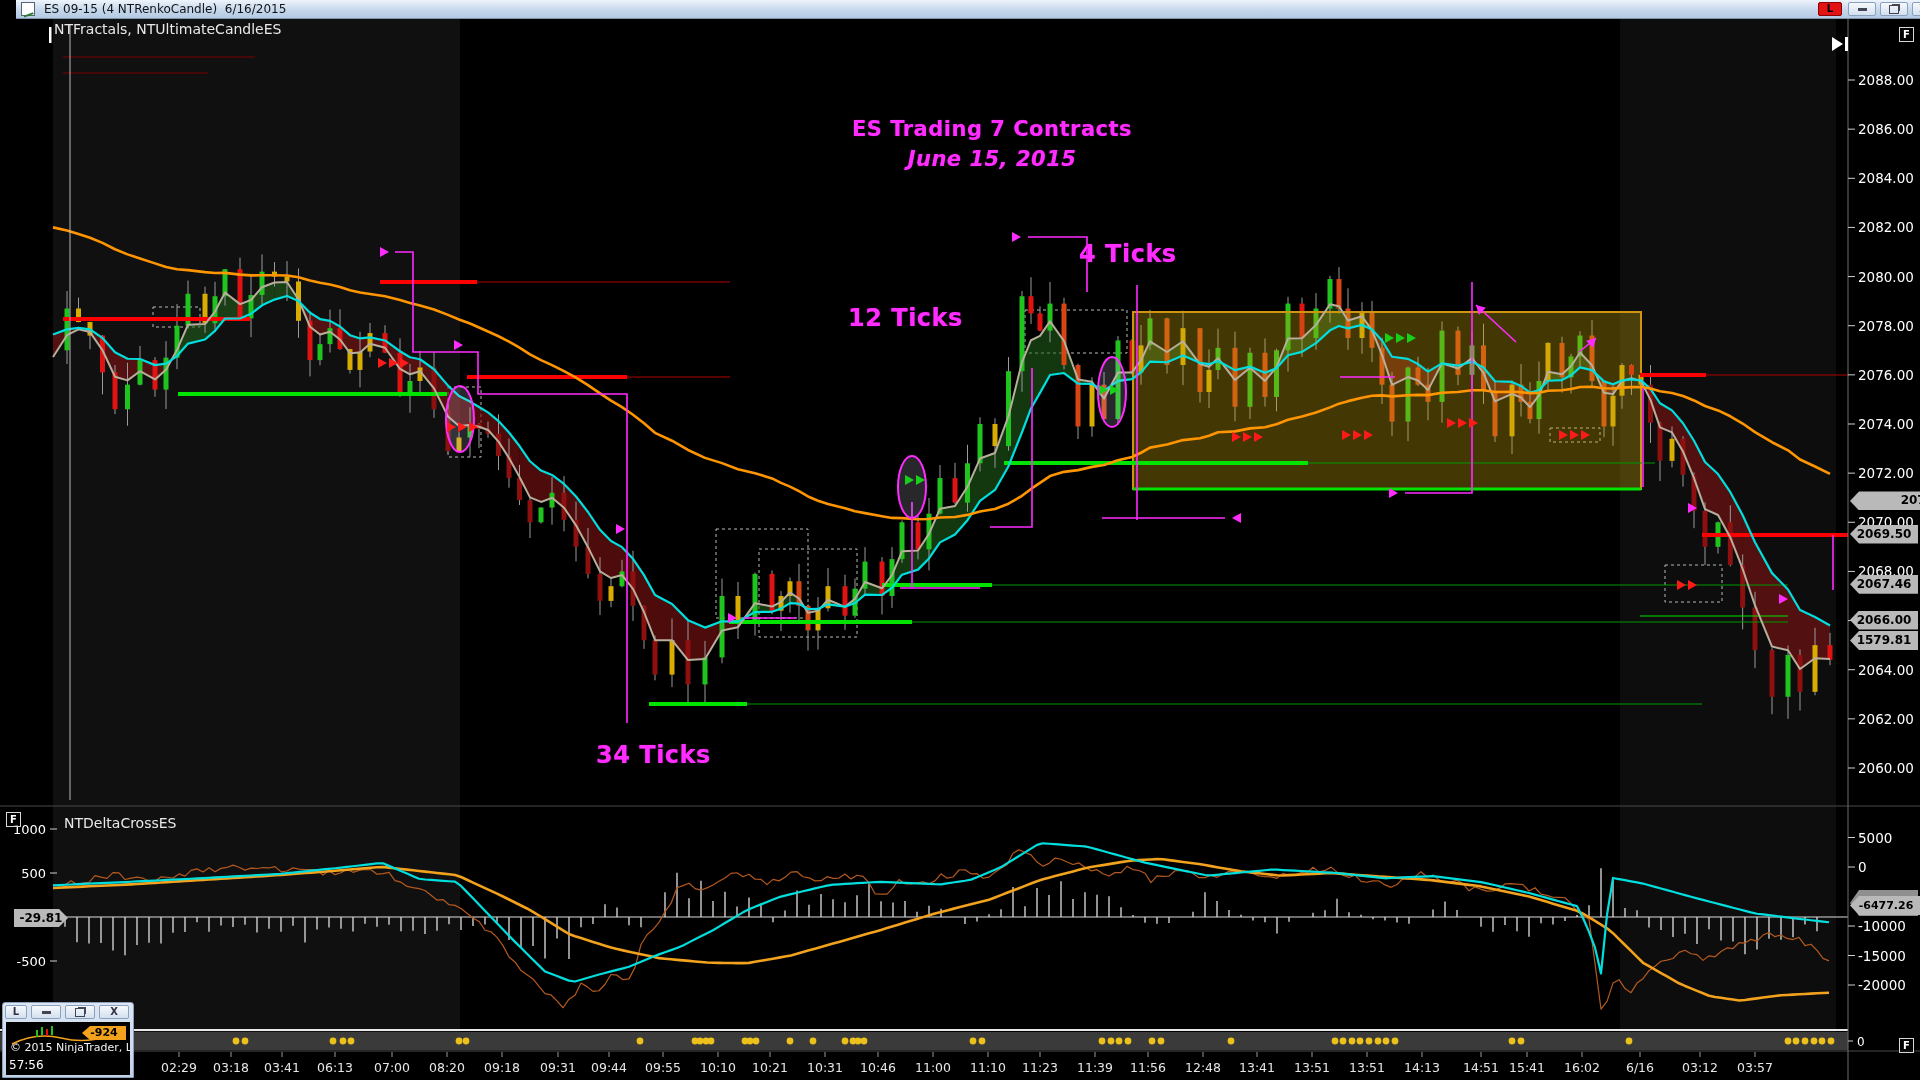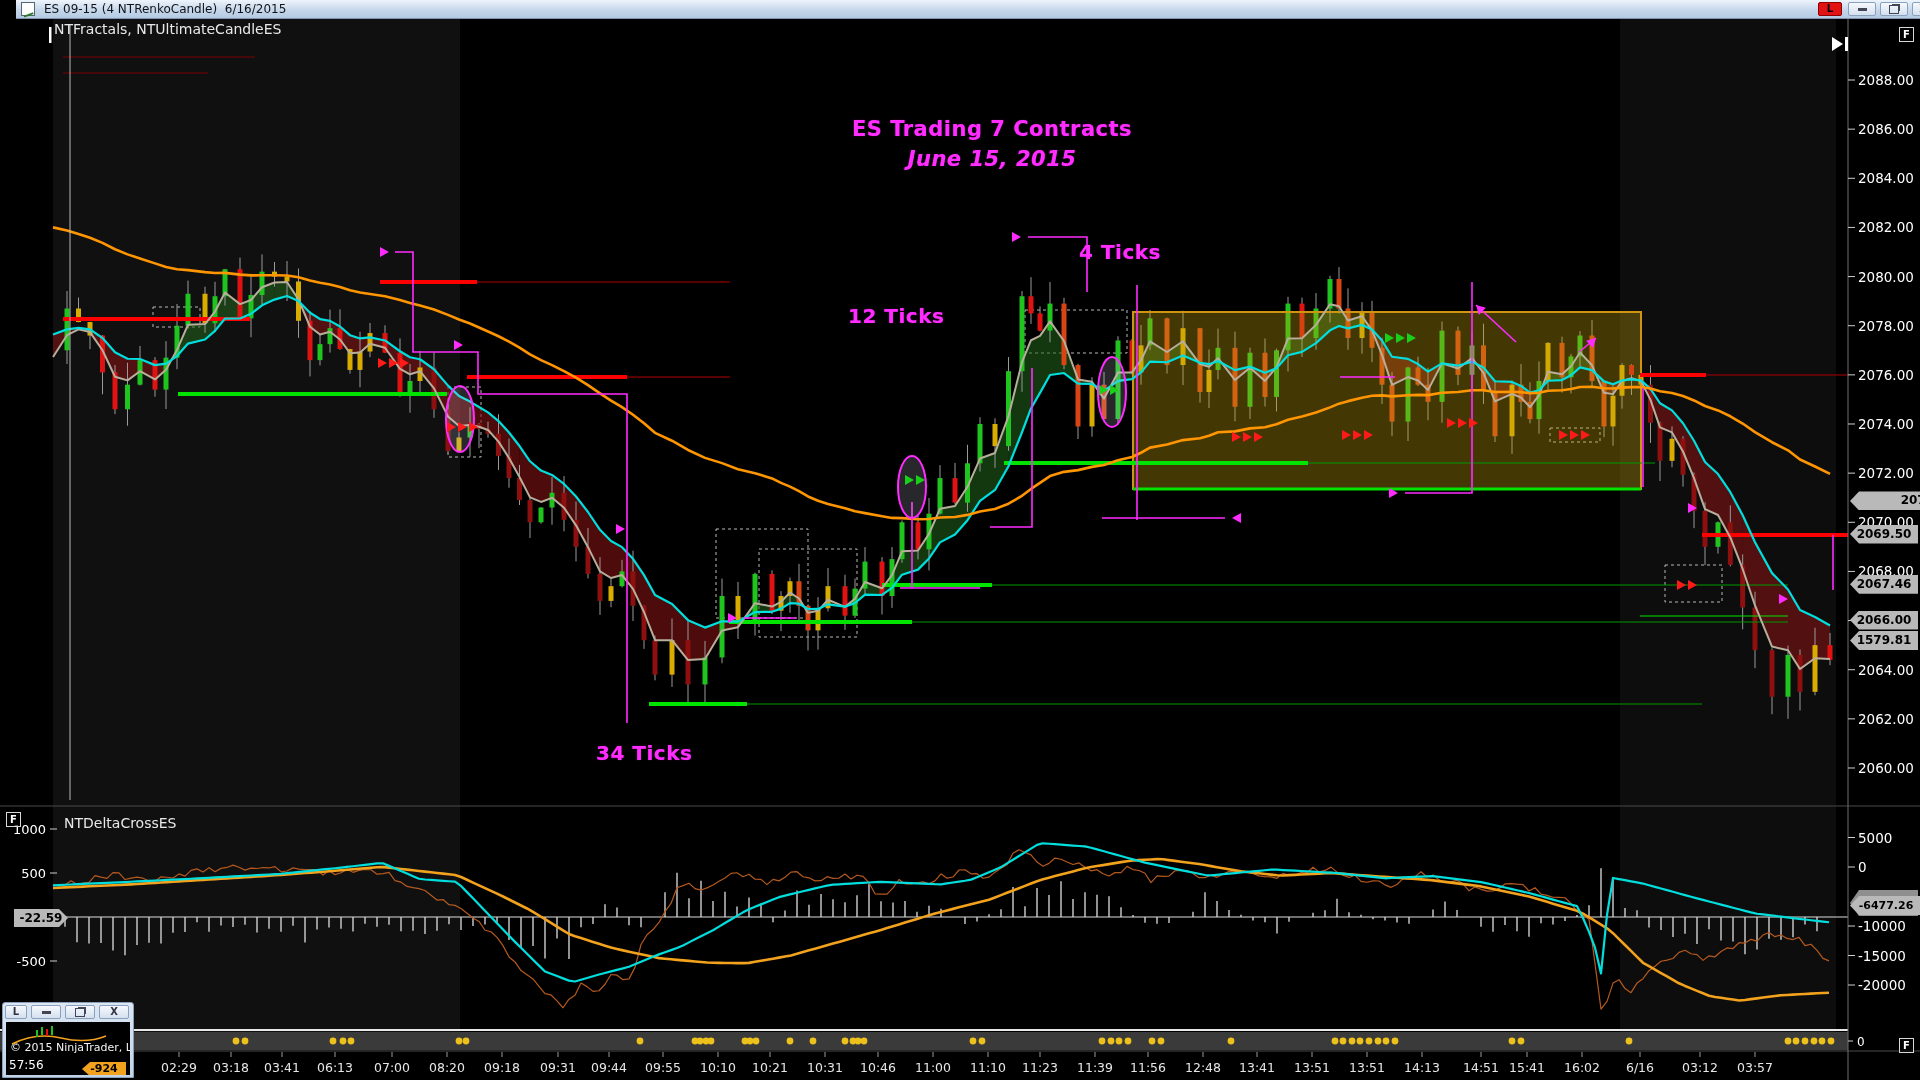--- a/index.html
+++ b/index.html
@@ -19,41 +19,41 @@
   #btn-min{left:1832px;width:28px;}
   #btn-restore{left:1864px;width:28px;}
   #btn-close{left:1896px;width:22px;}
   .glyph-min{display:inline-block;width:9px;height:3px;border-bottom:3px solid #445;margin-bottom:1px;}
   .glyph-restore{display:inline-block;width:8px;height:7px;border:1px solid #445;box-shadow:2px -2px 0 -1px #445;margin-top:2px;}
   
   .ovl{position:absolute;z-index:20;}
   .panel-label{color:#e8e8e8;font-size:14px;white-space:pre;}
   .magenta{color:#ff2dff;font-weight:bold;letter-spacing:.5px;}
   .headline{font-size:21px;transform:translateX(-50%);white-space:pre;text-shadow:0 0 1px #a0a;}
-  .ticknote{font-size:20px;white-space:pre;text-shadow:0 0 1px #a0a;}
+  .ticknote{font-size:24px;white-space:pre;text-shadow:0 0 1px #a0a;}
   #watermark{color:#b8b8b8;font-size:11px;z-index:5;}
   .ficon{position:absolute;width:15px;height:15px;border:1px solid #d8d8d8;color:#fff;font-size:10px;font-weight:bold;
     text-align:center;line-height:14px;z-index:22;background:rgba(0,0,0,.6);box-sizing:border-box;}
   
   .tag{position:absolute;left:1850px;width:68px;height:19px;background:#b9b9b9;color:#000;
     font-size:12px;font-weight:bold;text-align:center;line-height:19px;z-index:21;
     clip-path:polygon(0 50%,9px 0,100% 0,100% 100%,9px 100%);}
   .tag.back{background:#8f8f8f;z-index:20;}
   #tag-left{position:absolute;left:14px;top:909px;width:54px;height:18px;background:#b9b9b9;color:#000;
     font-size:12px;font-weight:bold;text-align:center;line-height:18px;z-index:21;
     clip-path:polygon(0 0,calc(100% - 9px) 0,100% 50%,calc(100% - 9px) 100%,0 100%);}
   
   #mini{position:absolute;left:2px;top:1002px;width:132px;height:76px;z-index:30;
     background:linear-gradient(#dde7f3,#c2d2e6);border:1px solid #8aa0bd;border-radius:3px 3px 0 0;box-sizing:border-box;}
   #mini .mbar{position:absolute;left:2px;top:2px;right:2px;height:16px;}
   #mini .mbtn{position:absolute;top:0;height:14px;box-sizing:border-box;border:1px solid #8aa0bf;border-radius:2px;
     background:linear-gradient(#f6f9fd,#d4e0ef);text-align:center;font-size:10px;font-weight:bold;color:#334;line-height:12px;}
   #mini .content{position:absolute;left:3px;top:19px;right:3px;bottom:2px;background:#000;overflow:hidden;}
   #mini-tag{position:absolute;right:4px;top:4px;width:44px;height:14px;background:#f2a21d;color:#000;font-size:11px;
-    font-weight:bold;text-align:center;line-height:14px;clip-path:polygon(0 50%,8px 0,100% 0,100% 100%,8px 100%);margin-top:36px;}
+    font-weight:bold;text-align:center;line-height:14px;clip-path:polygon(0 50%,8px 0,100% 0,100% 100%,8px 100%);}
   #mini-copy{position:absolute;left:4px;top:19px;color:#f2f2f2;font-size:11px;white-space:nowrap;}
   #mini-timer{position:absolute;left:3px;top:36px;color:#fff;font-size:12px;}
   svg{position:absolute;left:0;top:0;z-index:10;}
 </style>
 </head>
 <body>
 
 <div id="win">
 
   <svg id="chart-svg" width="1920" height="1080" viewBox="0 0 1920 1080">
@@ -927,21 +927,21 @@
 
   <div id="price-tags">
       <div class="tag" style="top: 491.393px; padding-left: 44px;">2070.85</div>
       <div class="tag" style="top: 524.563px;">2069.50</div>
       <div class="tag" style="top: 574.688px;">2067.46</div>
       <div class="tag" style="top: 610.562px;">2066.00</div>
       <div class="tag" style="top: 630.956px;">1579.81</div>
     </div>
   <div class="tag back" style="top:890px;height:26px;"></div>
   <div class="tag" style="top:896px;width:72px;font-size:11px;">-6477.26</div>
-  <div id="tag-left">-22.59</div>
+  <div id="tag-left">-29.81</div>
 
   <div id="mini">
     <div class="mbar">
       <span class="mbtn" style="left:0;width:22px;">L</span>
       <span class="mbtn" style="left:26px;width:30px;"><span class="glyph-min"></span></span>
       <span class="mbtn" style="left:60px;width:30px;"><span class="glyph-restore"></span></span>
       <span class="mbtn" style="left:94px;width:30px;">X</span>
     </div>
     <div class="content">
       <svg width="126" height="54" viewBox="0 0 126 54">

